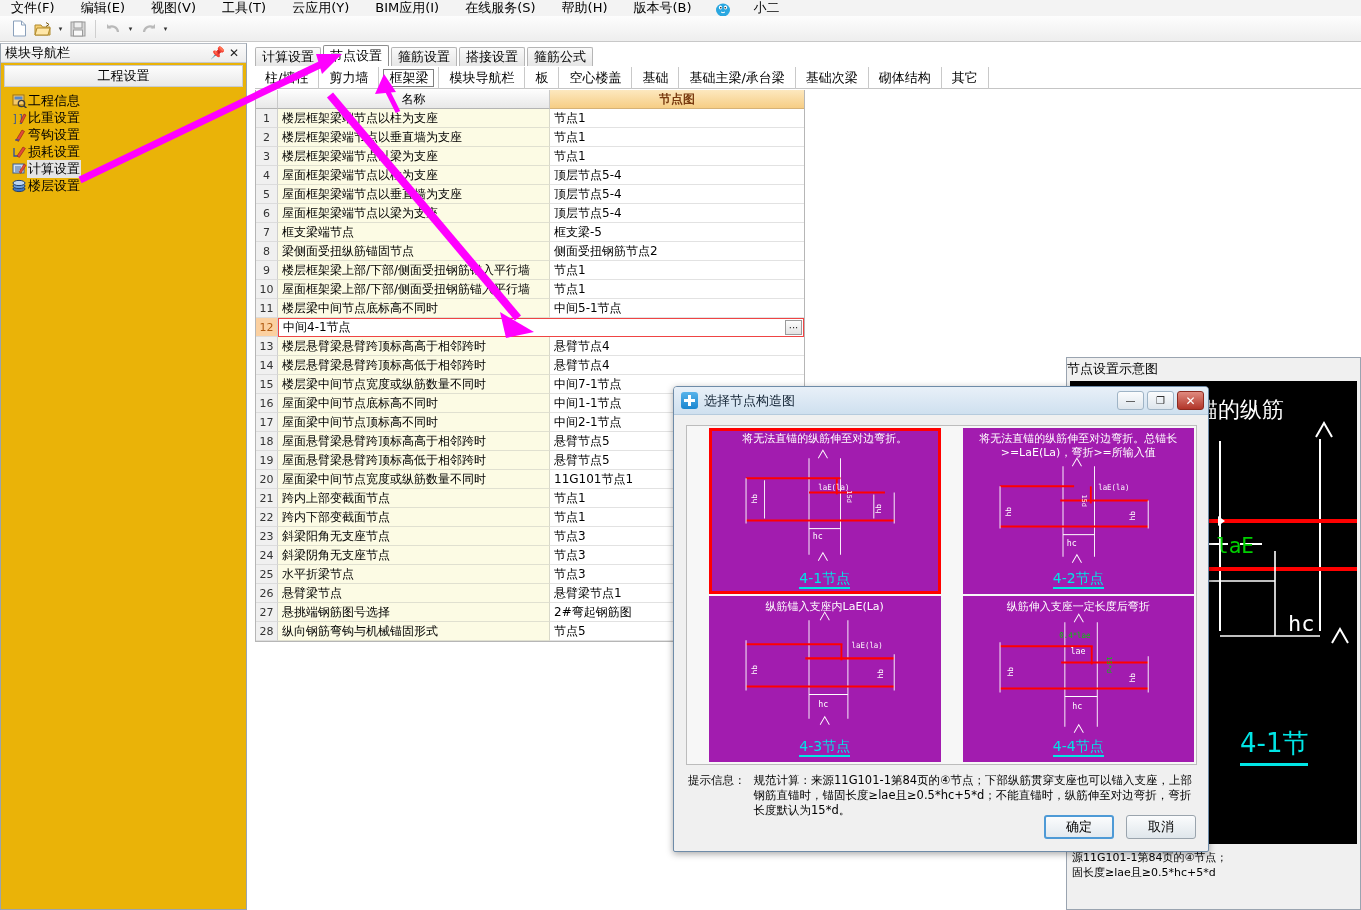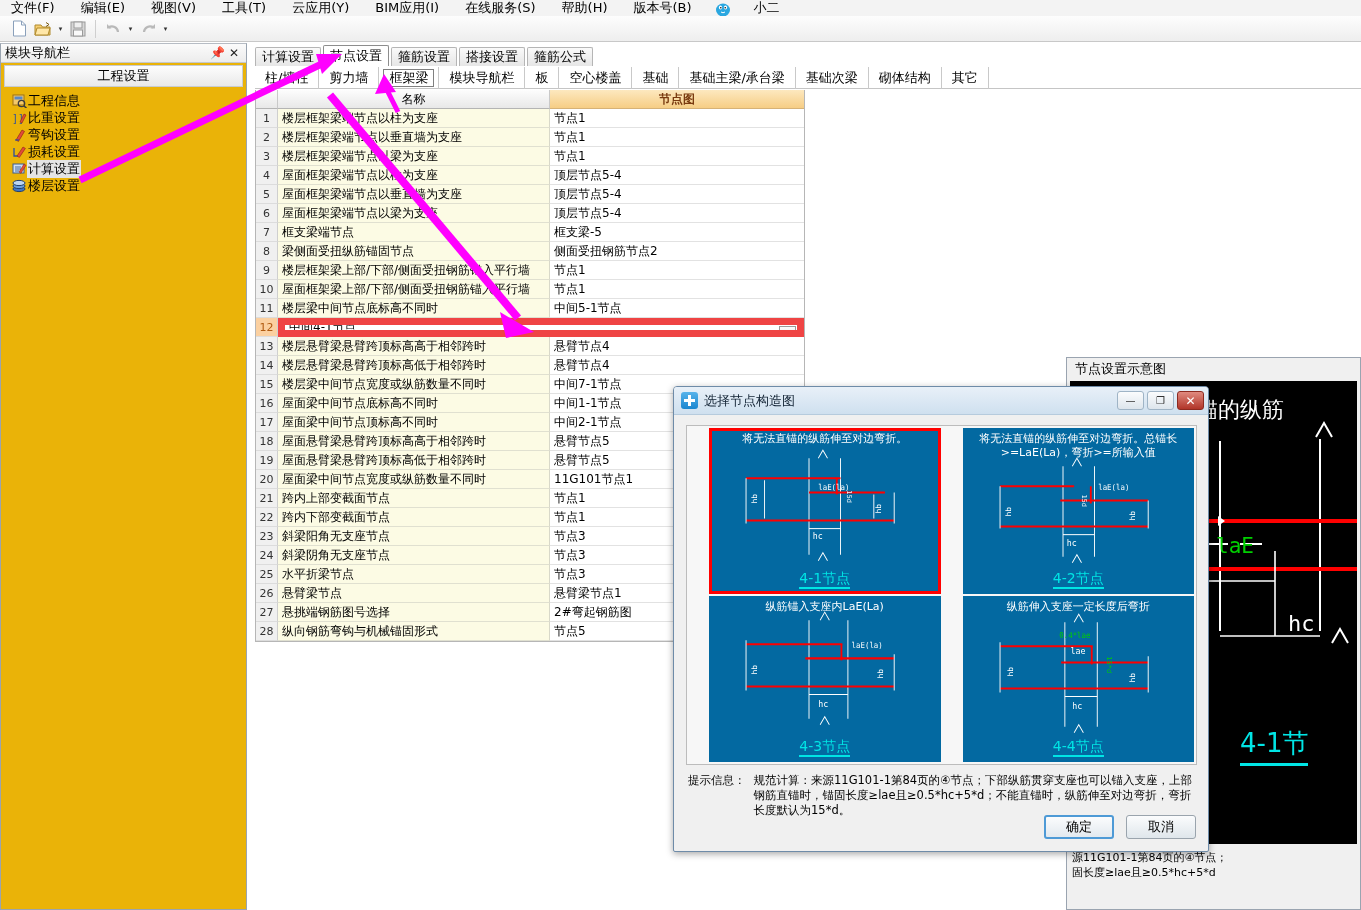--- a/index.html
+++ b/index.html
@@ -146,35 +146,35 @@
     display: flex; align-items: center; padding-left: 4px;
     font-size: 12px; white-space: nowrap; overflow: hidden;
   }
   .grid-row.sel .gr-name { background: #fdfce8; }
   .gr-node {
     flex: 1; background: #ffffff; border-bottom: 1px solid #e2e2e2;
     display: flex; align-items: center; padding-left: 4px;
     font-size: 12px; white-space: nowrap; overflow: hidden;
     position: relative;
   }
-  .grid-row.sel .gr-node { border: 7px solid #ef4444; height: 19px; }
+  .grid-row.sel .gr-node { border: 1px solid #ef4444; height: 19px; }
   .ellipsis-btn {
     position: absolute; right: 1px; top: 1px; width: 17px; height: 15px;
     background: linear-gradient(#fcfcfc,#e3e3e3); border: 1px solid #9a9a9a;
     display: flex; align-items: center; justify-content: center;
     font-size: 10px; line-height: 6px; color: #222;
   }
 
   
   .diagram-panel {
     position: absolute; left: 1066px; top: 357px; width: 295px; height: 553px;
     background: #f0f0f0; border: 1px solid #9aa4b0;
   }
   .diagram-title {
-    height: 21px; display: flex; align-items: center; padding-left: 8px;
+    height: 21px; display: flex; align-items: center; padding-left: 0;
     font-size: 13px; background: #f0f0f0;
   }
   .diagram-canvas {
     position: absolute; left: 3px; top: 23px; right: 3px; height: 463px;
     background: #000; overflow: hidden;
   }
   .diagram-note {
     position: absolute; left: 3px; top: 488px; right: 3px; bottom: 3px;
     background: #f0f0f0; font-size: 11px; padding: 4px 2px; line-height: 15px;
     overflow: hidden; white-space: pre-wrap;
@@ -237,21 +237,21 @@
     border-color: #8d2a20; color: #fff; font-size: 12px; font-weight: bold;
   }
   .dlg-body { position: absolute; left: 0; top: 28px; right:0; bottom: 0; }
   .thumbgrid {
     position: absolute; left: 12px; top: 10px; width: 511px; height: 340px;
     background: #f7f7f7; border: 1px solid #bcbcbc;
     display: grid; grid-template-columns: 1fr 1fr; grid-template-rows: 1fr 1fr;
     gap: 2px; padding: 2px;
   }
   .thumb {
-    position: relative; background: #0369a1; overflow: hidden; margin-left: 20px;
+    position: relative; background: #a21caf; overflow: hidden; margin-left: 20px;
   }
   .thumb.selected { outline: 3px solid #ff0000; outline-offset: -3px; }
   .th-cap {
     position: absolute; left: 0; right: 0; top: 4px; text-align: center;
     color: #fff; font-size: 11px; line-height: 14px; padding: 0 6px;
   }
   .th-label {
     position: absolute; left: 0; right: 0; bottom: 6px; text-align: center;
     color: #00e5e5; font-size: 14px;
   }

